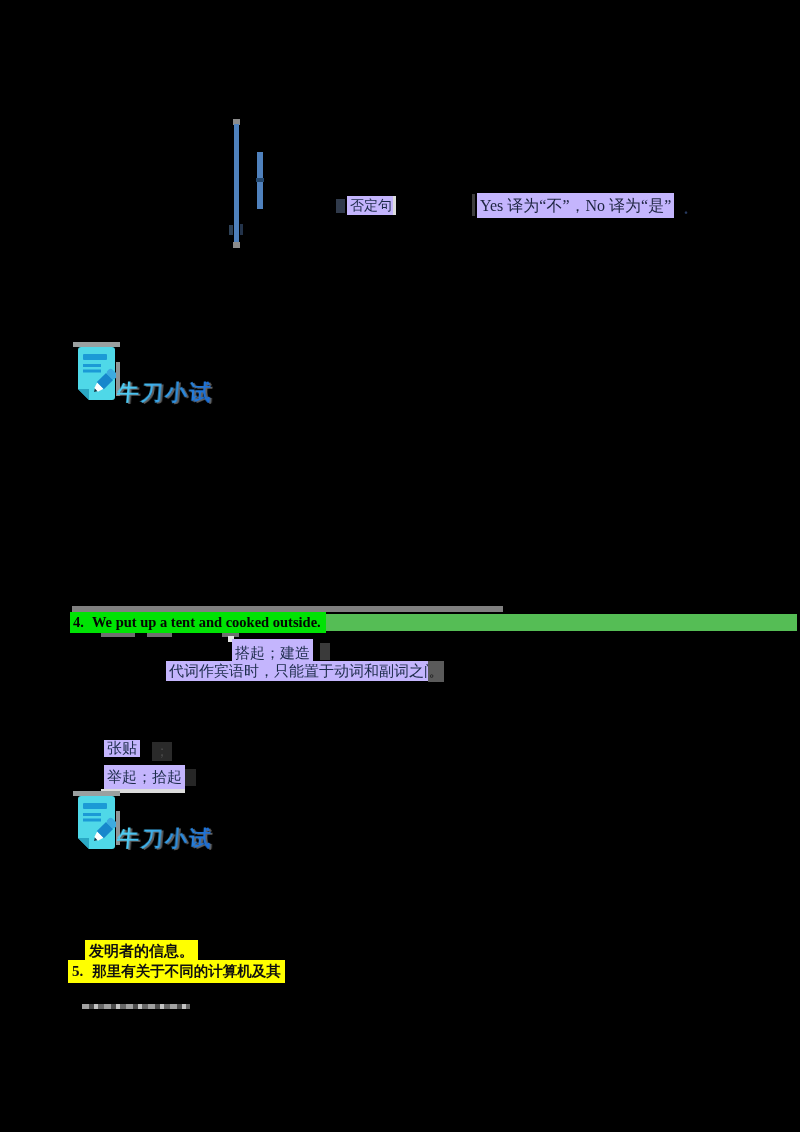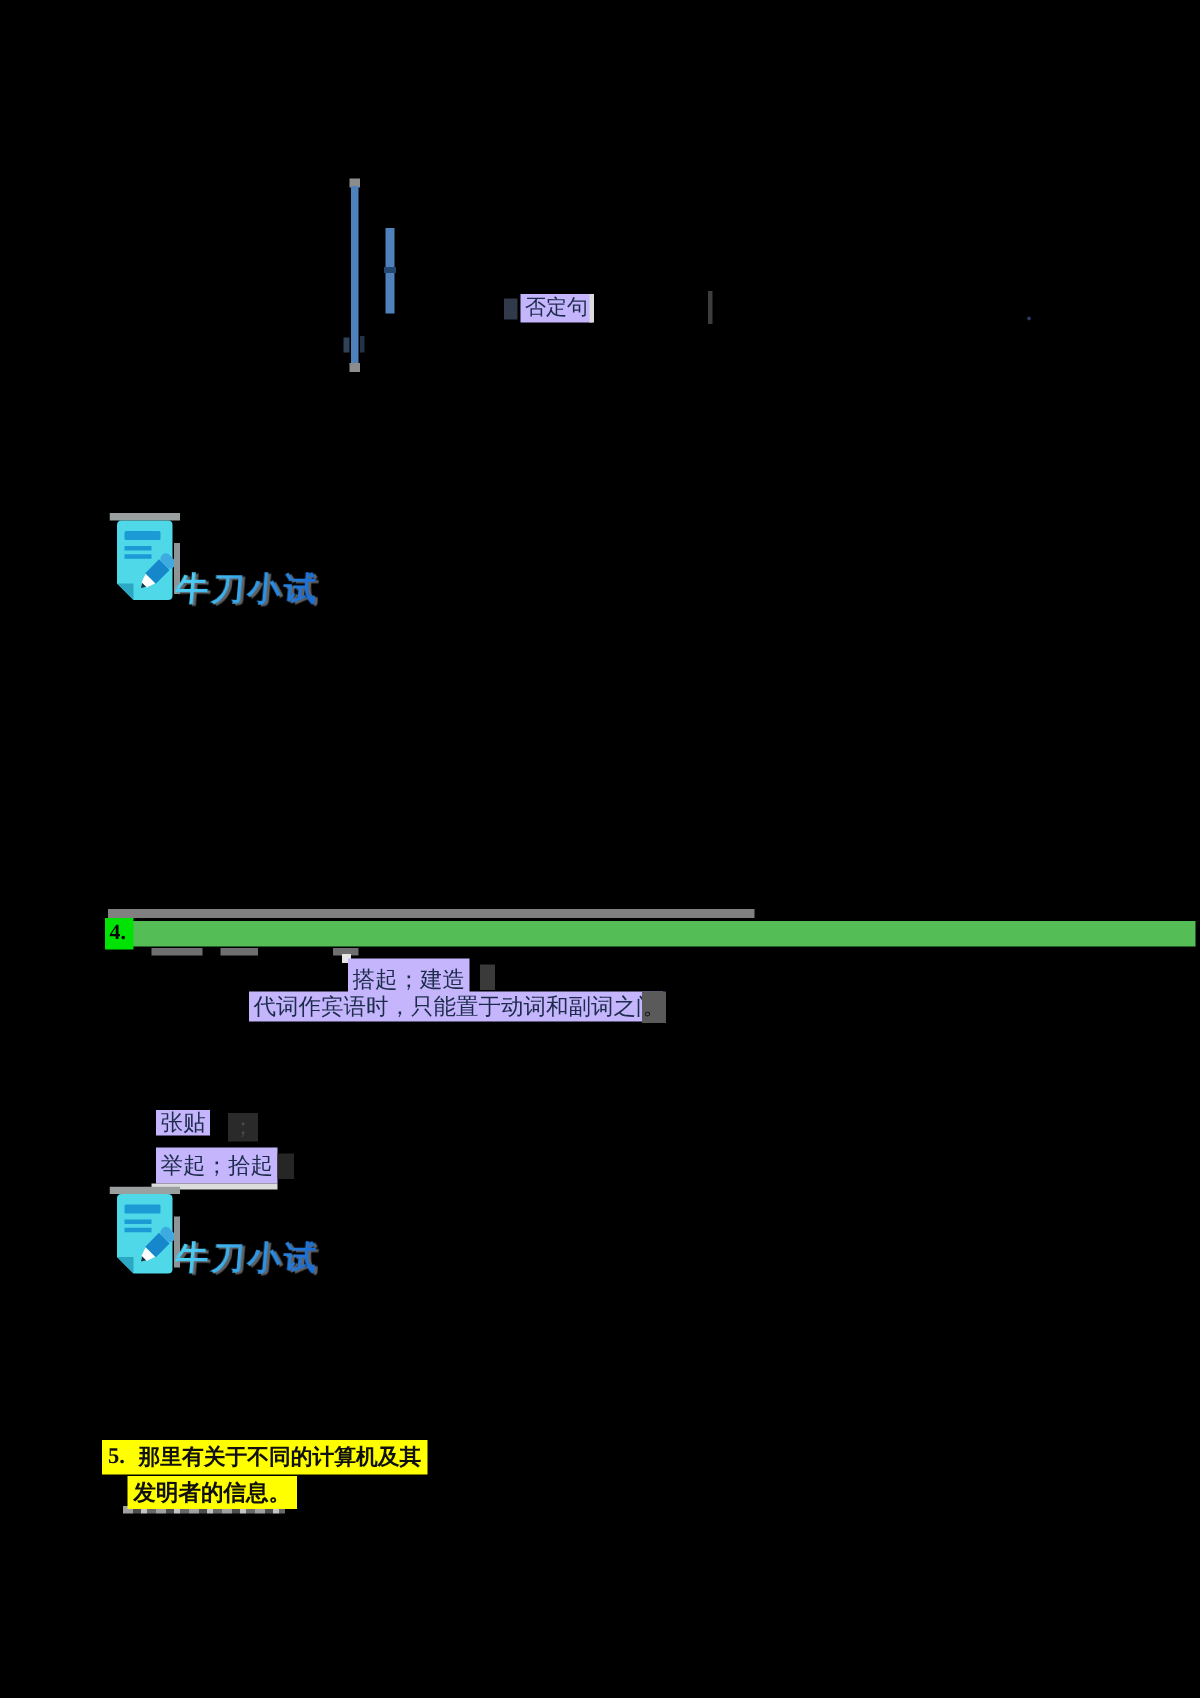--- a/index.html
+++ b/index.html
@@ -69,20 +69,23 @@
   <div class="vline" style="left:257px;top:152px;width:6px;height:57px;"></div>
   <div class="line-notch" style="left:256px;top:178px;width:8px;height:4px;"></div>
 
   <div class="frag" style="left:336px;top:199px;width:9px;height:14px;background:#44536b;opacity:.7;"></div>
   <div class="hl hl-sm" style="left:347px;top:196px;height:19px;">
     <span>否定句</span>
   </div>
   <div class="whitestrip" style="left:393px;top:196px;width:3px;height:19px;"></div>
 
   <div class="frag" style="left:472px;top:194px;width:3px;height:22px;background:#3d3d3d;"></div>
+  <div class="hl hl-lg" style="left:477px;top:193px;height:25px;">
+    <span>Yes 译为“不”，No 译为“是”</span>
+  </div>
   <div class="abs" style="left:684px;top:200px;color:#26395f;font-size:16px;font-weight:bold;">.</div>
 
   <div class="abs" style="left:73px;top:342px;">
     <svg width="47" height="59" viewBox="0 0 47 59">
       <rect x="0" y="0" width="47" height="5" fill="#9aa0a0"></rect>
       <path d="M5 8 Q5 5 8 5 H39 Q42 5 42 8 V55 Q42 58 39 58 H16 L5 47 Z" fill="#4fd8e8"></path>
       <path d="M5 47 H16 V58 Z" fill="#2aa8c4"></path>
       <rect x="10" y="12" width="24" height="6" rx="1" fill="#1b9ad6"></rect>
       <rect x="10" y="22" width="18" height="3" fill="#1b9ad6"></rect>
       <rect x="10" y="27.5" width="18" height="3" fill="#1b9ad6"></rect>
@@ -94,20 +97,21 @@
       </g>
       <rect x="43" y="20" width="4" height="34" fill="#8f9596"></rect>
     </svg>
   </div>
   <div class="tryout-label" style="left:117px;top:378px;">牛刀小试</div>
 
   <div class="frag" style="left:72px;top:606px;width:431px;height:6px;background:#808080;"></div>
   <div class="green-muted"></div>
   <div class="green-line">
     <span class="num">4.</span>
+    <span class="en">We put up a tent and cooked outside.</span>
   </div>
   <div class="frag" style="left:101px;top:632px;width:34px;height:5px;background:#6f6f6f;"></div>
   <div class="frag" style="left:147px;top:632px;width:25px;height:5px;background:#6f6f6f;"></div>
   <div class="frag" style="left:222px;top:632px;width:17px;height:5px;background:#6f6f6f;"></div>
 
   <div class="frag" style="left:228px;top:636px;width:6px;height:6px;background:#e5e5e5;"></div>
   <div class="hl" style="left:232px;top:639px;height:28px;font-family:'DejaVu Sans',sans-serif;">
     <span>搭起；建造</span>
   </div>
   <div class="frag" style="left:320px;top:643px;width:10px;height:17px;background:#3a3a3a;"></div>
@@ -144,18 +148,18 @@
       </g>
       <rect x="43" y="20" width="4" height="34" fill="#8f9596"></rect>
     </svg>
   </div>
   <div class="tryout-label" style="left:117px;top:824px;">牛刀小试</div>
 
   <div class="yband" style="left:68px;top:960px;height:23px;">
     <span class="num">5.</span>
     <span class="cn">那里有关于不同的计算机及其</span>
   </div>
-  <div class="yband yband2" style="left:85px;top:984px;height:22px;">
+  <div class="yband yband2" style="left:85px;top:940px;height:22px;">
     <span>发明者的信息。</span>
   </div>
   <div class="speckle" style="left:82px;top:1004px;width:108px;"></div>
 
 </div>
 
 </body></html>

